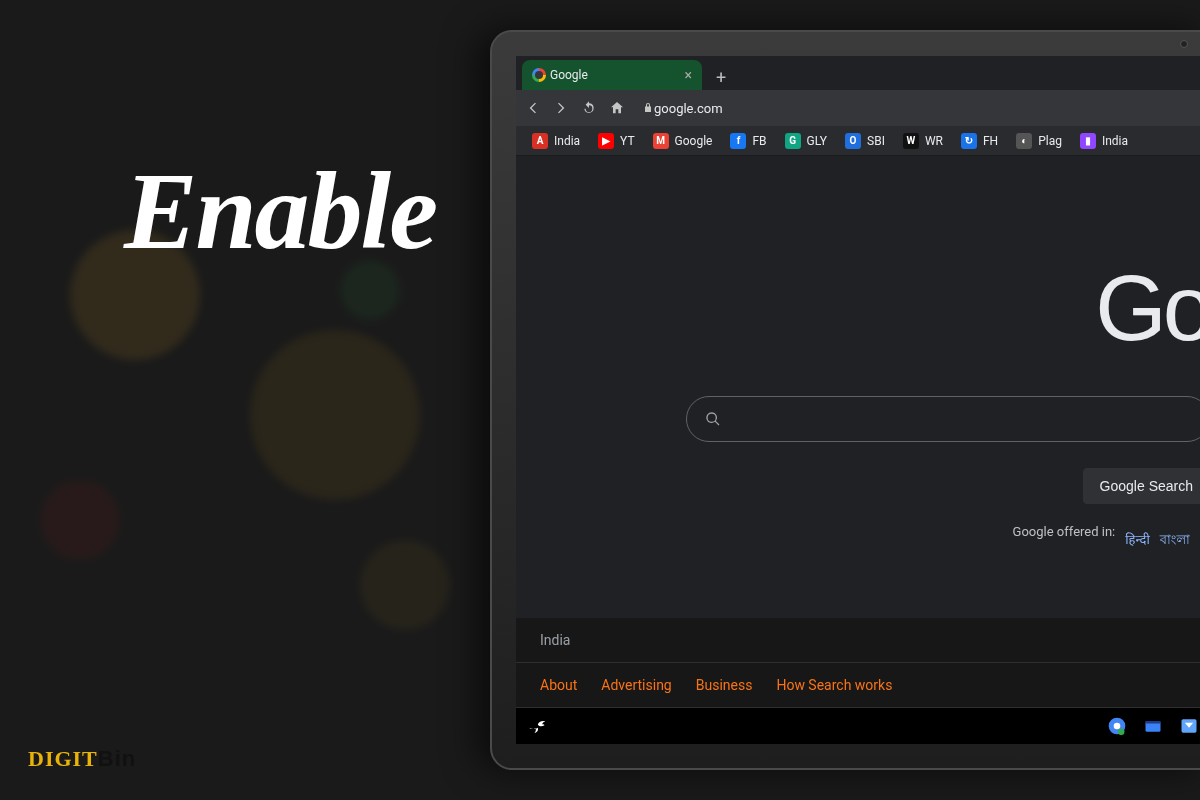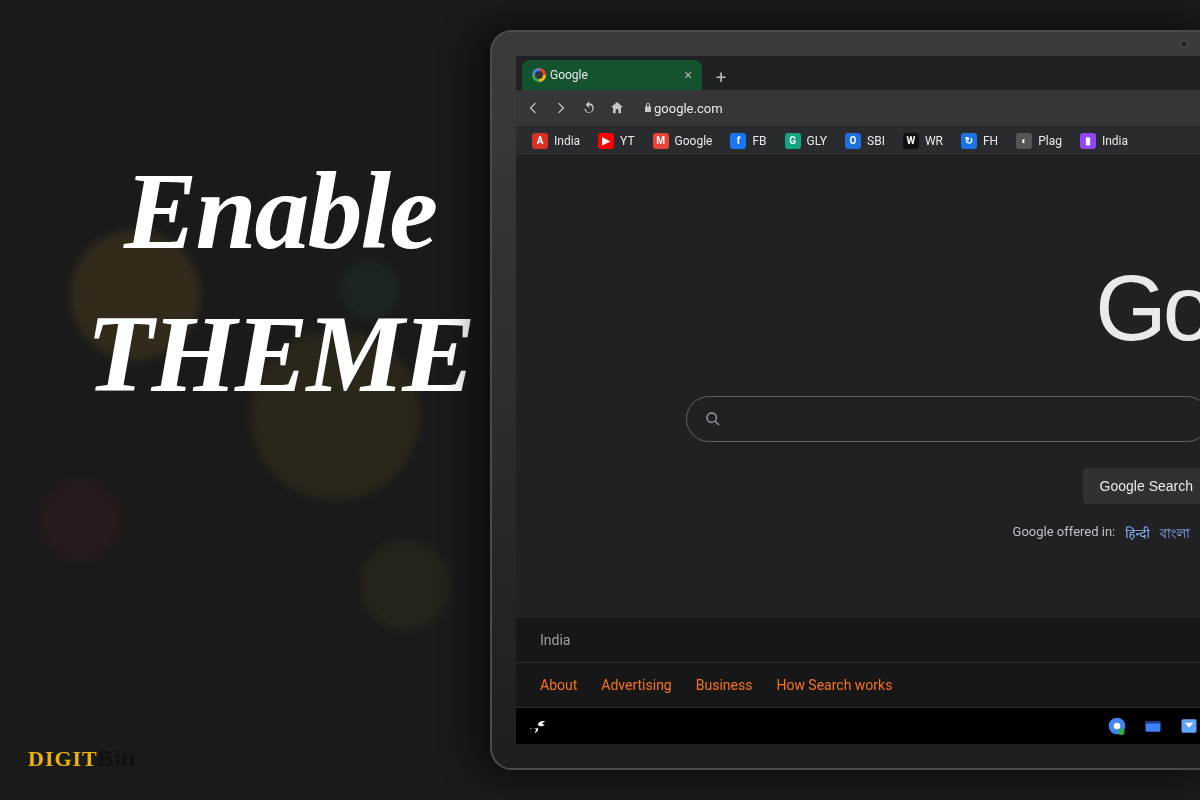--- a/index.html
+++ b/index.html
@@ -176,21 +176,21 @@
     background:#303134; color:#e8eaed;
     border:1px solid #303134;
     padding:9px 16px; font-size:14px;
     border-radius:4px; cursor:pointer;
   }
   .offered {
     position:absolute; top: 368px; right:0;
     font-size:13px; color:#bdc1c6;
     display:flex; gap:10px;
   }
-  .offered a { color:#8ab4f8; cursor:pointer; font-size:13px;}
+  .offered a { color:#8ab4f8; cursor:pointer; font-size:13px;margin-top:6px;}
 
   
   .gfooter {
     position:absolute; left:0; right:0; bottom:36px;
     background:#171717;
     color:#9aa0a6; font-size:14px;
   }
   .gf-row { padding:14px 24px; border-bottom:1px solid #2f2f2f; display:flex; gap:24px;}
   .gf-row a { color:#f97316; cursor:pointer; }
 
@@ -216,21 +216,20 @@
 <body>
 
 <div class="bokeh" style="left:70px; top:230px; width:130px;height:130px; background:#b98b2a;"></div>
 <div class="bokeh" style="left:250px; top:330px; width:170px;height:170px; background:#8a6a1a;"></div>
 <div class="bokeh" style="left:40px; top:480px; width:80px;height:80px; background:#7a1f1f;"></div>
 <div class="bokeh" style="left:340px; top:260px; width:60px;height:60px; background:#2a6a3a;"></div>
 <div class="bokeh" style="left:360px; top:540px; width:90px;height:90px; background:#6a5a1f;"></div>
 
 <div class="headline">
   <div>Enable</div>
-  <div>THEME</div>
 </div>
 
 <div class="brand">
   <span class="d1">DIGIT</span><span class="d2">Bin</span>
 </div>
 
 <div class="laptop">
   <div class="bezel"></div>
   <div class="camera"></div>
 

